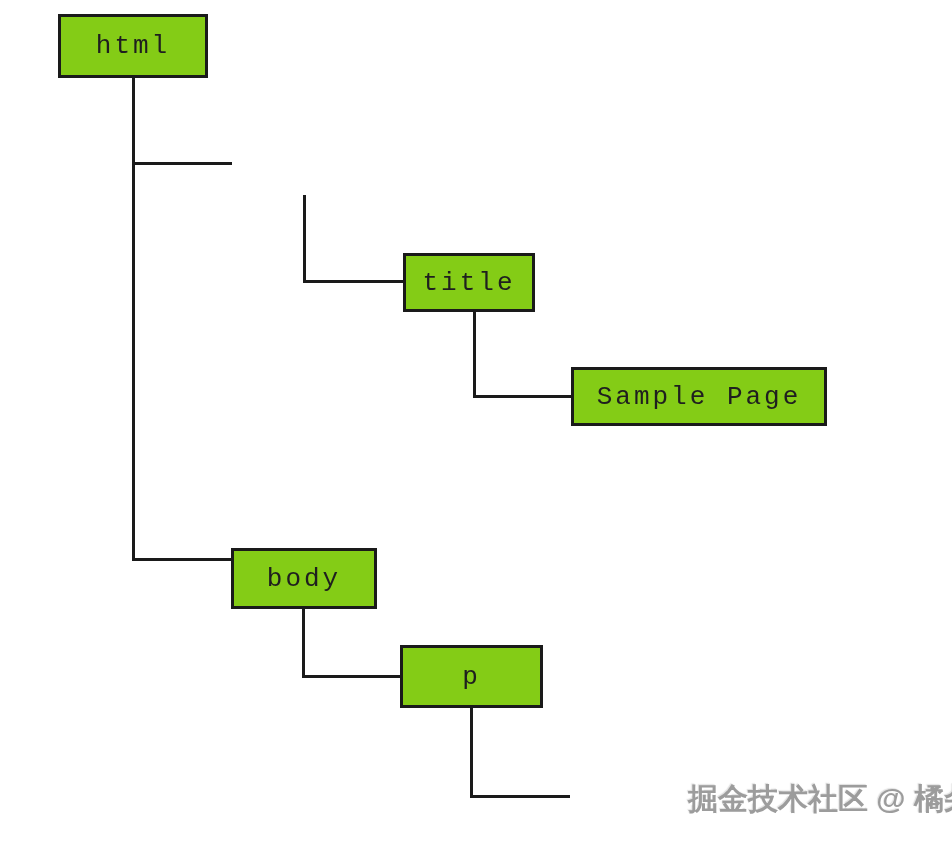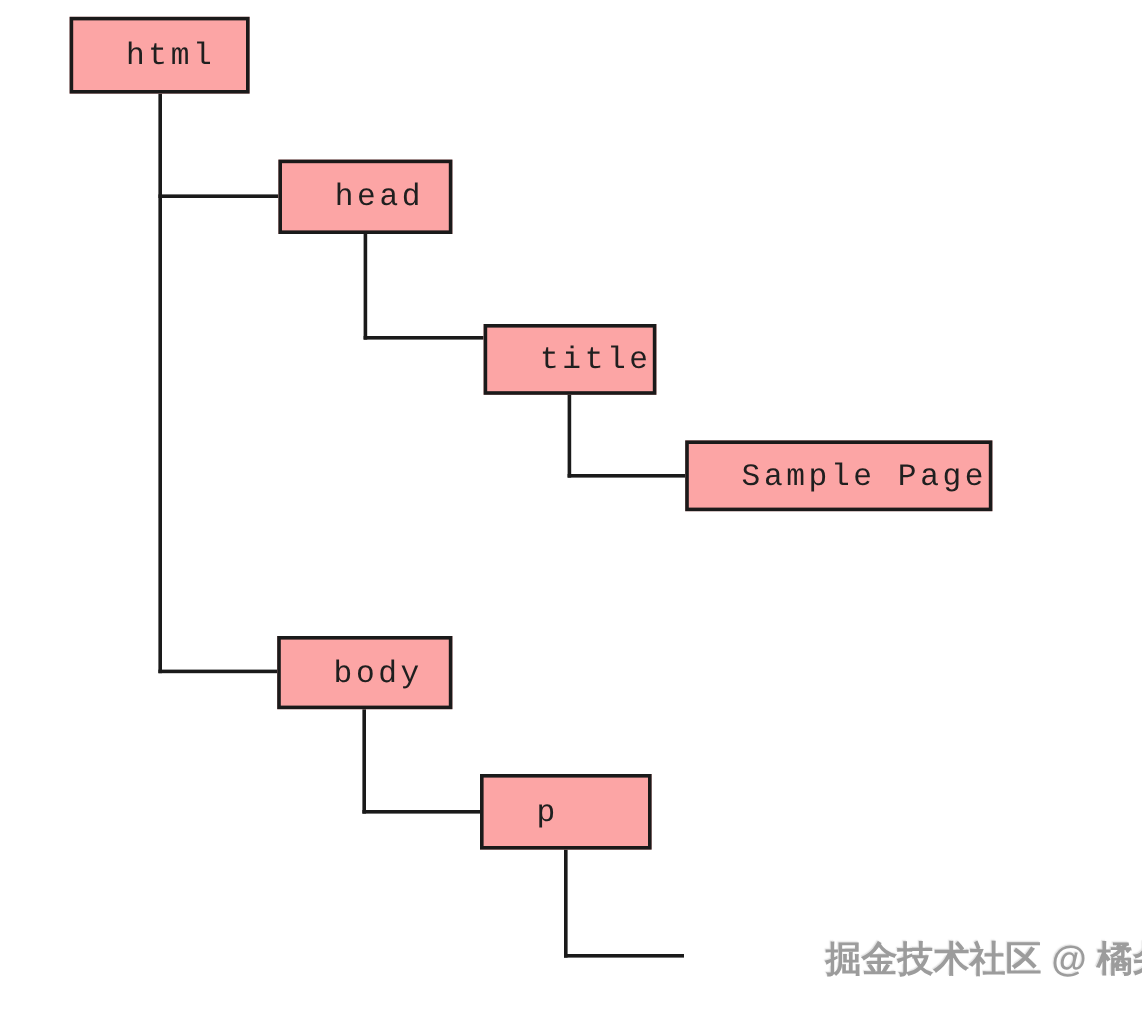--- a/index.html
+++ b/index.html
@@ -12,41 +12,41 @@
     width: 952px;
     height: 842px;
     background: #ffffff;
     overflow: hidden;
     font-family: "Liberation Mono", "DejaVu Sans Mono", monospace;
   }
   .node {
     position: absolute;
     box-sizing: border-box;
     border: 3px solid #1a1a1a;
-    background: #fca5a5;
+    background: #84cc16;
     display: flex;
     align-items: center;
+    justify-content: center;
     font-size: 26px;
     letter-spacing: 3px;
     color: #1f1f1f;
     white-space: nowrap;
     z-index: 2;
-    padding-left: 44px;
   }
   .connector {
     position: absolute;
     background: #1a1a1a;
     z-index: 1;
   }
   
   #node-html        { left: 58px;  top: 14px;  width: 150px; height: 64px; }
   #node-head        { left: 232px; top: 133px; width: 145px; height: 62px; }
-  #node-title       { left: 403px; top: 253px; width: 144px; height: 59px; margin-top: 17px; }
+  #node-title       { left: 403px; top: 253px; width: 132px; height: 59px; }
   #node-sample-page { left: 571px; top: 367px; width: 256px; height: 59px; }
-  #node-body        { left: 231px; top: 530px; width: 146px; height: 61px; }
+  #node-body        { left: 231px; top: 548px; width: 146px; height: 61px; }
   #node-p           { left: 400px; top: 645px; width: 143px; height: 63px; }
   #node-hello-world { left: 570px; top: 766px; width: 268px; height: 61px; }
 
   
   #conn-trunk          { left: 132px; top: 78px;  width: 3px;  height: 483px; }
   #conn-head-h         { left: 132px; top: 162px; width: 100px; height: 3px; }
   #conn-head-title-v   { left: 303px; top: 195px; width: 3px;  height: 88px; }
   #conn-head-title-h   { left: 303px; top: 280px; width: 100px; height: 3px; }
   #conn-title-sample-v { left: 473px; top: 312px; width: 3px;  height: 86px; }
   #conn-title-sample-h { left: 473px; top: 395px; width: 98px; height: 3px; }
@@ -83,23 +83,20 @@
   <div class="connector" id="conn-body-h"></div>
   <div class="connector" id="conn-body-p-v"></div>
   <div class="connector" id="conn-body-p-h"></div>
   <div class="connector" id="conn-p-hello-v"></div>
   <div class="connector" id="conn-p-hello-h"></div>
 
   <div class="node" id="node-html">
     <span>html</span>
   </div>
 
-  <div class="node" id="node-head">
-    <span>head</span>
-  </div>
 
   <div class="node" id="node-title">
     <span>title</span>
   </div>
 
   <div class="node" id="node-sample-page">
     <span>Sample Page</span>
   </div>
 
   <div class="node" id="node-body">

